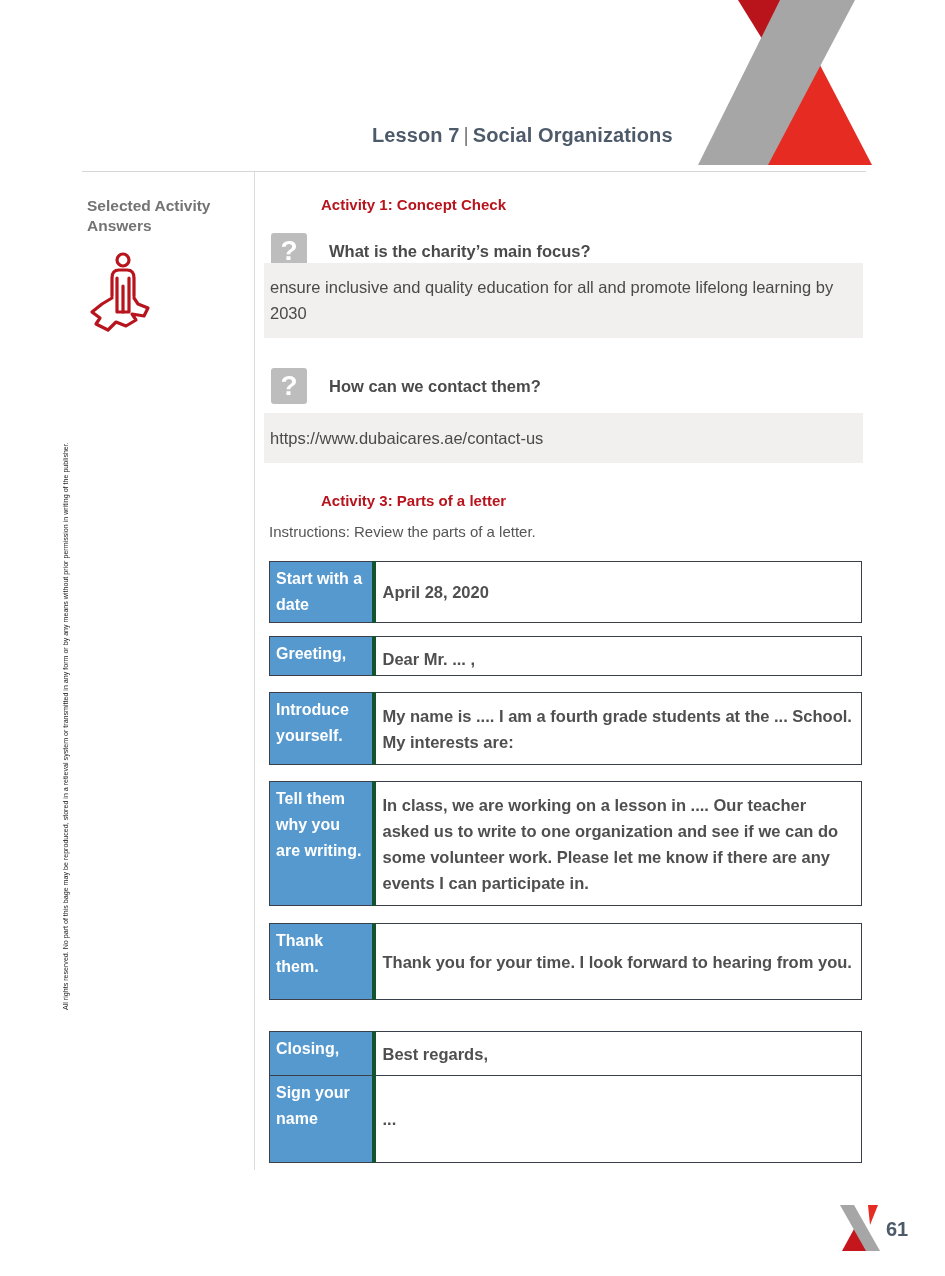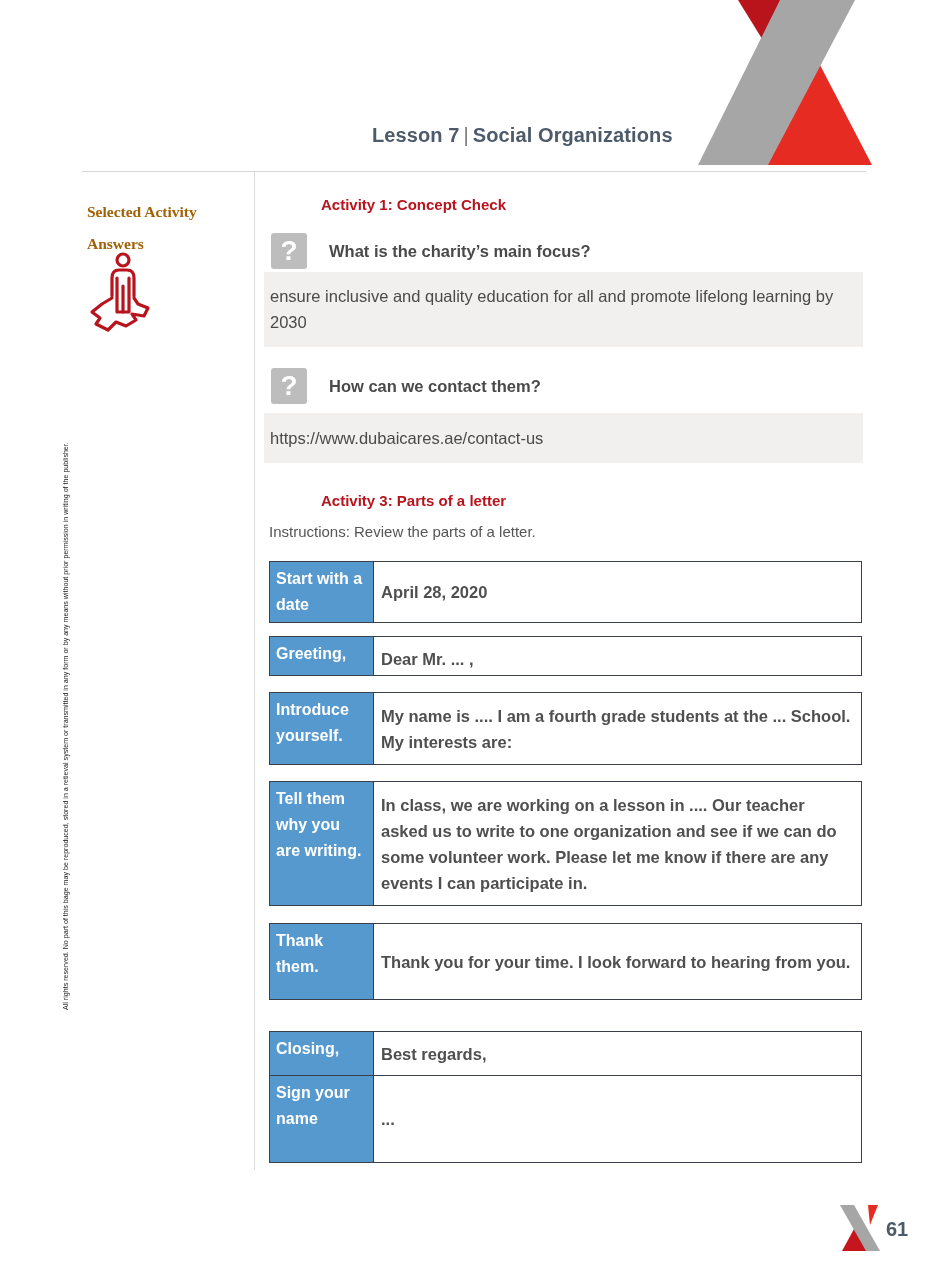--- a/index.html
+++ b/index.html
@@ -10,38 +10,38 @@
     .lesson-title { position: absolute; top: 124px; left: 372px; font-size: 20px; font-weight: bold;
                     color: #4d5a6a; white-space: nowrap; letter-spacing: 0.1px; }
     .lesson-title .sep { font-weight: normal; color: #777; margin: 0 4px; }
     .header-rule { position: absolute; top: 171px; left: 82px; width: 784px; height: 1px; background: #d6d6d6; }
     .col-rule { position: absolute; top: 172px; left: 254px; width: 1px; height: 998px; background: #dcdcdc; }
 
     .copyright { position: absolute; left: 62px; top: 1010px; transform-origin: 0 0; transform: rotate(-90deg);
                  font-size: 7.1px; color: #222; white-space: nowrap; }
 
     .side-title { position: absolute; left: 87px; top: 196px; width: 160px; font-size: 15.5px; font-weight: bold;
-                  color: #a16207; line-height: 32px; font-family: Liberation Serif, serif; }
+                  color: #737373; line-height: 20px; }
     .side-icon { position: absolute; left: 86px; top: 250px; width: 66px; height: 84px; }
 
     .activity-heading { position: absolute; left: 321px; font-size: 15px; font-weight: bold; color: #b8141d; }
     .q-row { position: absolute; left: 271px; display: flex; align-items: center; }
     .q-icon { width: 36px; height: 36px; background: #bdbdbd; border-radius: 3px; color: #fff; font-weight: bold;
               font-size: 28px; display: flex; align-items: center; justify-content: center; }
     .q-text { margin-left: 22px; font-size: 16.5px; font-weight: bold; color: #4a4a4a; }
     .answer-box { position: absolute; left: 264px; width: 599px; background: #f1f0ef; font-size: 16.5px;
                   color: #4a4a4a; line-height: 26px; padding: 0 6px; box-sizing: border-box; }
 
     .instructions { position: absolute; left: 269px; top: 523px; font-size: 15px; color: #555; }
 
     .letter-table { position: absolute; left: 269px; width: 593px; border: 1px solid #3a3f4a; box-sizing: border-box;
                     border-collapse: collapse; table-layout: fixed; }
     .letter-table td { vertical-align: top; padding: 0; }
     .lbl { width: 104px; background: #5699cf; color: #ffffff; font-weight: bold; font-size: 16px; line-height: 26px;
-           padding: 4px 6px !important; box-sizing: border-box; border-right: 1px solid #14532d; }
+           padding: 4px 6px !important; box-sizing: border-box; border-right: 4px solid #14532d; }
     .val { font-weight: bold; font-size: 16.5px; color: #4f4f4f; line-height: 26px; padding: 0 7px !important;
            vertical-align: middle !important; }
     .row-sep td { border-top: 1px solid #3a3f4a; }
 
     .page-logo { position: absolute; left: 838px; top: 1205px; width: 42px; height: 46px; }
     .page-number { position: absolute; left: 886px; top: 1218px; font-size: 20px; font-weight: bold; color: #4d5a6a; }
   </style>
 </head>
 <body>
 
@@ -68,21 +68,21 @@
   <line x1="37" y1="36" x2="37" y2="62"></line>
   <path d="M26,48 L16,54 L6,62 L14,68 L10,74 L22,80 L30,72 L40,76 L50,70 L46,64 L58,66 L62,58 L52,54 L48,48"></path>
 </svg>
 
 <div class="activity-heading" style="top:196px;">Activity 1: Concept Check</div>
 
 <div class="q-row" style="top:233px;">
   <div class="q-icon">?</div>
   <div class="q-text">What is the charity’s main focus?</div>
 </div>
-<div class="answer-box" style="top:272px; height:75px; padding-top:11px;">ensure inclusive and quality education for all and promote lifelong learning by 2030</div>
+<div class="answer-box" style="top:263px; height:75px; padding-top:11px;">ensure inclusive and quality education for all and promote lifelong learning by 2030</div>
 
 <div class="q-row" style="top:368px;">
   <div class="q-icon">?</div>
   <div class="q-text">How can we contact them?</div>
 </div>
 <div class="answer-box" style="top:413px; height:50px; padding-top:12px;">https://www.dubaicares.ae/contact-us</div>
 
 <div class="activity-heading" style="top:492px;">Activity 3: Parts of a letter</div>
 <div class="instructions">Instructions: Review the parts of a letter.</div>
 

